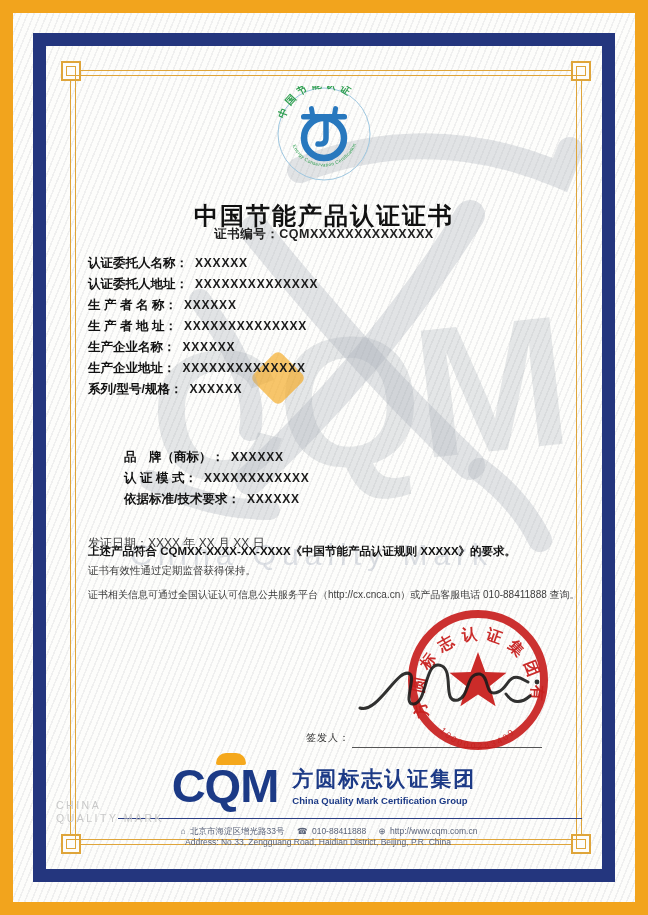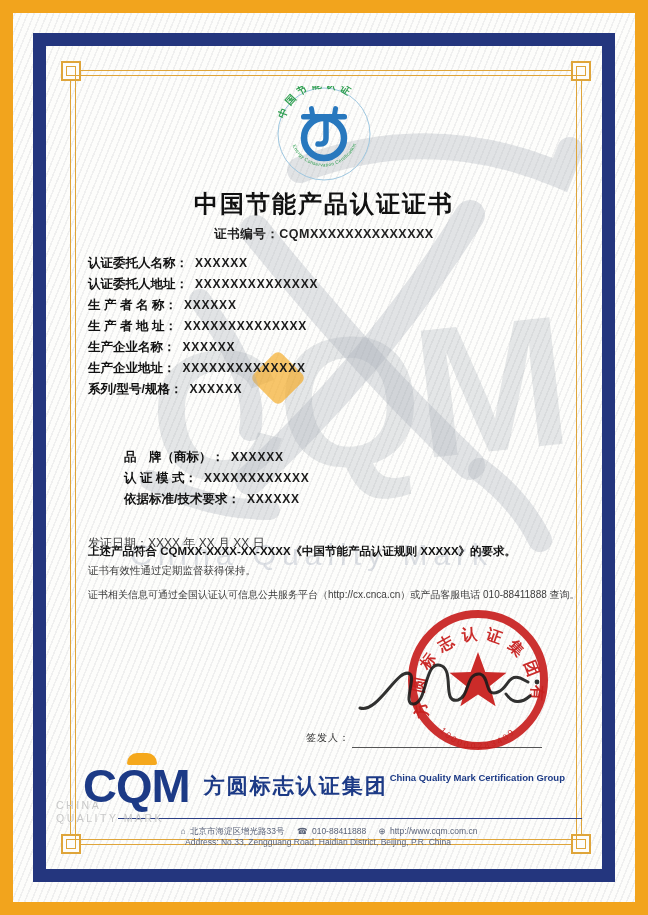--- a/index.html
+++ b/index.html
@@ -25,21 +25,21 @@
   .wm-cqm{left:150px;top:295px;font-size:185px;font-weight:bold;letter-spacing:-6px;
     color:rgba(142,150,160,0.22);transform:rotate(-6deg);}
   .wm-diamond{left:258px;top:358px;width:40px;height:40px;background:rgba(245,168,28,.65);
     transform:rotate(45deg);border-radius:6px;}
   .wm-faint{left:130px;top:538px;font-size:30px;letter-spacing:6px;color:rgba(160,170,185,.35);}
   .side-mark{position:absolute;left:56px;top:799px;z-index:3;color:#c8c8c8;
     font-size:10.5px;letter-spacing:2.5px;line-height:13px;}
   
   .abs{position:absolute;z-index:3;}
   .logo-wrap{left:50%;top:86px;transform:translateX(-50%);}
-  .title{left:0;right:0;top:188px;text-align:center;font-size:24px;font-weight:bold;
+  .title{left:0;right:0;top:200px;text-align:center;font-size:24px;font-weight:bold;
     letter-spacing:2px;color:#111;}
   .certno{left:0;right:0;top:226px;text-align:center;font-size:12.5px;color:#222;letter-spacing:.5px;font-weight:bold;}
   .fields{left:88px;top:253px;}
   .fields2{left:88px;top:447px;margin-left:36px;}
   .frow{line-height:21px;font-size:12.5px;font-weight:bold;white-space:nowrap;}
   .flabel{color:#111;}
   .fvalue{margin-left:7px;letter-spacing:.8px;font-size:12px;}
   .compliance{left:88px;top:544px;font-size:11.5px;font-weight:bold;color:#111;white-space:nowrap;}
   .dates{left:88px;top:535px;width:472px;display:flex;justify-content:space-between;
     font-size:12px;color:#3a3a3a;}
@@ -48,21 +48,21 @@
   .stamp-block{left:358px;top:596px;width:200px;height:164px;z-index:4;}
   .issuer{left:306px;top:731px;font-size:10px;color:#333;letter-spacing:1px;}
   .issuer-line{left:352px;top:747px;width:190px;border-bottom:1.2px solid #555;height:0;}
   
   .footer-logo{left:0;right:0;top:762px;display:flex;justify-content:center;
     align-items:center;gap:14px;}
   .cqm-logo{position:relative;font-size:47px;font-weight:bold;color:#1C3A86;
     letter-spacing:-1px;line-height:1;}
   .cqm-arc{position:absolute;left:44px;top:-9px;width:30px;height:12px;background:#F5A81C;
     border-radius:15px 15px 3px 3px;}
-  .org-col{display:flex;gap:2px;}
+  .org-col{display:flex;flex-direction:column;gap:2px;}
   .org-cn{font-size:21px;font-weight:bold;color:#1C3A86;letter-spacing:2px;}
   .org-en{font-size:9.5px;font-weight:bold;color:#1C3A86;}
   .navy-line{left:118px;top:818px;width:464px;border-top:1.5px solid #2c3f85;height:0;}
   .addr1{left:0;right:0;top:826px;text-align:center;font-size:8.5px;color:#5a6379;}
   .addr1 .ic{margin:0 2px 0 10px;}
   .addr2{left:0;right:12px;top:837px;text-align:center;font-size:8.5px;color:#5a6379;}
 </style>
 </head>
 <body>
 

